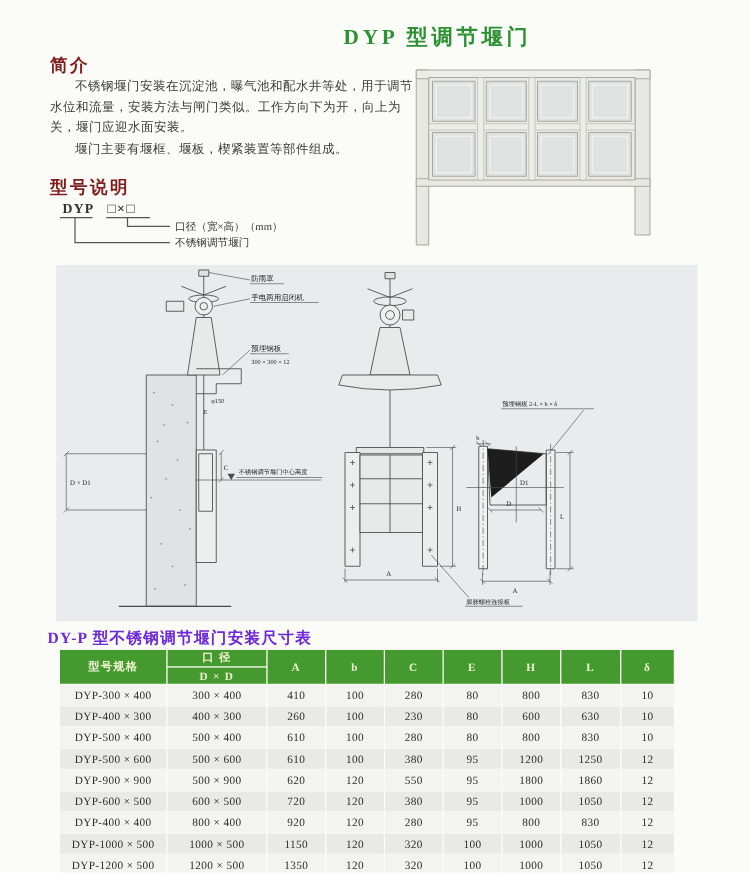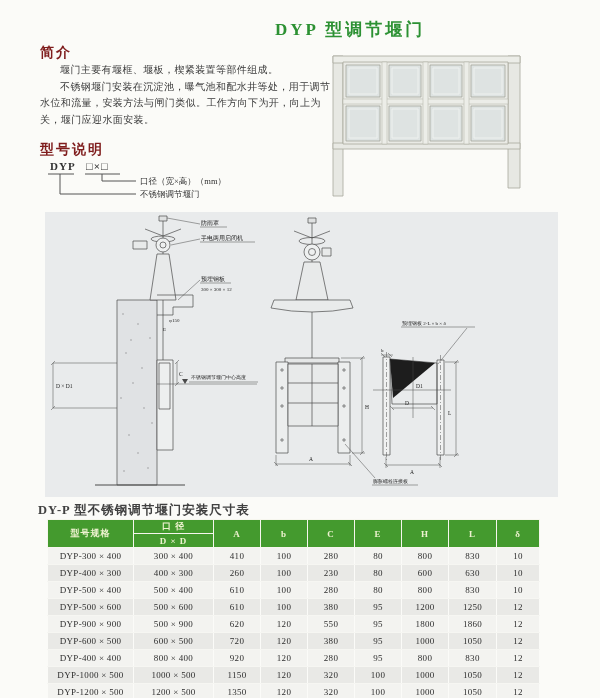--- a/index.html
+++ b/index.html
@@ -29,21 +29,21 @@
   .mlabel{font-size:8.5px;fill:#333;}
   .drawing-panel{
     position:absolute;left:45px;top:212px;width:513px;height:285px;
     background:#e9ebec;
   }
   .dwg-label{font-size:6px;fill:#222;}
   .dwg-dim{font-size:5.5px;fill:#222;}
   .dwg-tiny{font-size:5px;fill:#222;}
   .table-title{
     position:absolute;left:38px;top:502px;font-size:12.5px;font-weight:bold;
-    letter-spacing:1px;color:#404040;
+    letter-spacing:1px;color:#6d28d9;
   }
   .size-table{
     position:absolute;left:47px;top:519px;width:492px;
     border-collapse:collapse;table-layout:fixed;font-size:9px;
   }
   .size-table th{
     background:#449a2e;color:#eef2d0;font-weight:bold;
     border:1px solid #f6f6ee;height:13px;padding:0;letter-spacing:1px;
   }
   .size-table td{
@@ -57,22 +57,22 @@
 </style>
 </head>
 <body>
 
 <div class="page">
 
   <h1 class="title">DYP 型调节堰门</h1>
 
   <div class="section-heading intro-h">简介</div>
   <div class="intro-text">
+    <p>不锈钢堰门安装在沉淀池，曝气池和配水井等处，用于调节水位和流量，安装方法与闸门类似。工作方向下为开，向上为关，堰门应迎水面安装。</p>
     <p>堰门主要有堰框、堰板，楔紧装置等部件组成。</p>
-    <p>不锈钢堰门安装在沉淀池，曝气池和配水井等处，用于调节水位和流量，安装方法与闸门类似。工作方向下为开，向上为关，堰门应迎水面安装。</p>
   </div>
 
   <div class="photo">
     <svg width="200" height="156" viewBox="0 0 200 156">
 
       <rect x="5" y="10" width="10" height="140" fill="#e7e8e3" stroke="#a8a89c" stroke-width="0.8"></rect>
       <rect x="180" y="10" width="12" height="132" fill="#e7e8e3" stroke="#a8a89c" stroke-width="0.8"></rect>
 
       <rect x="5" y="10" width="187" height="7" fill="#ecede8" stroke="#a8a89c" stroke-width="0.8"></rect>
       <rect x="5" y="97" width="187" height="6" fill="#e8e9e4" stroke="#a8a89c" stroke-width="0.8"></rect>

